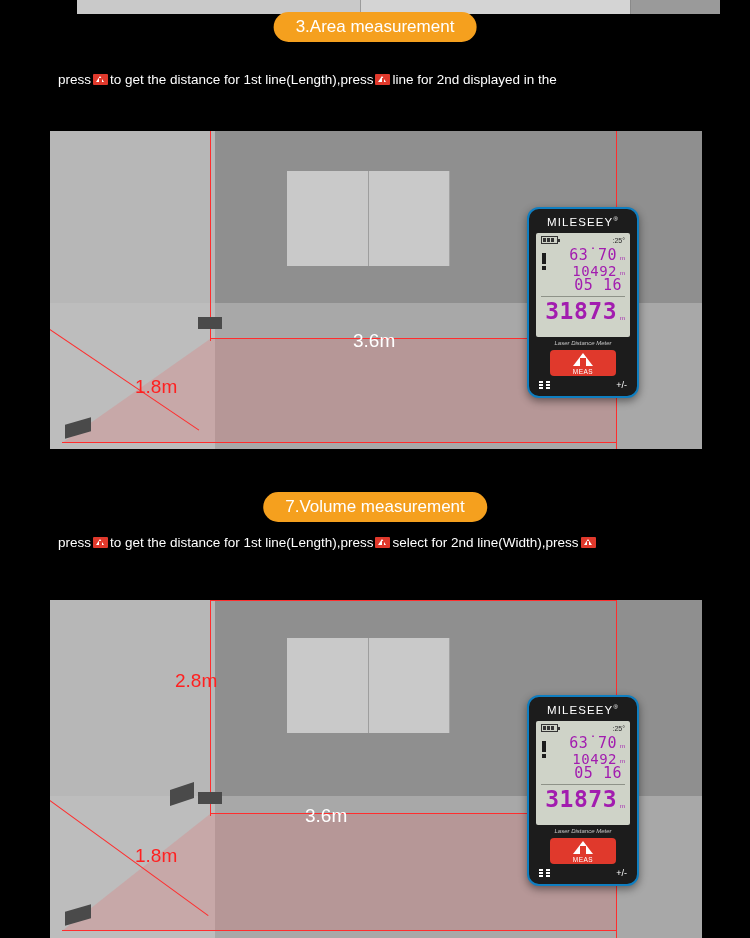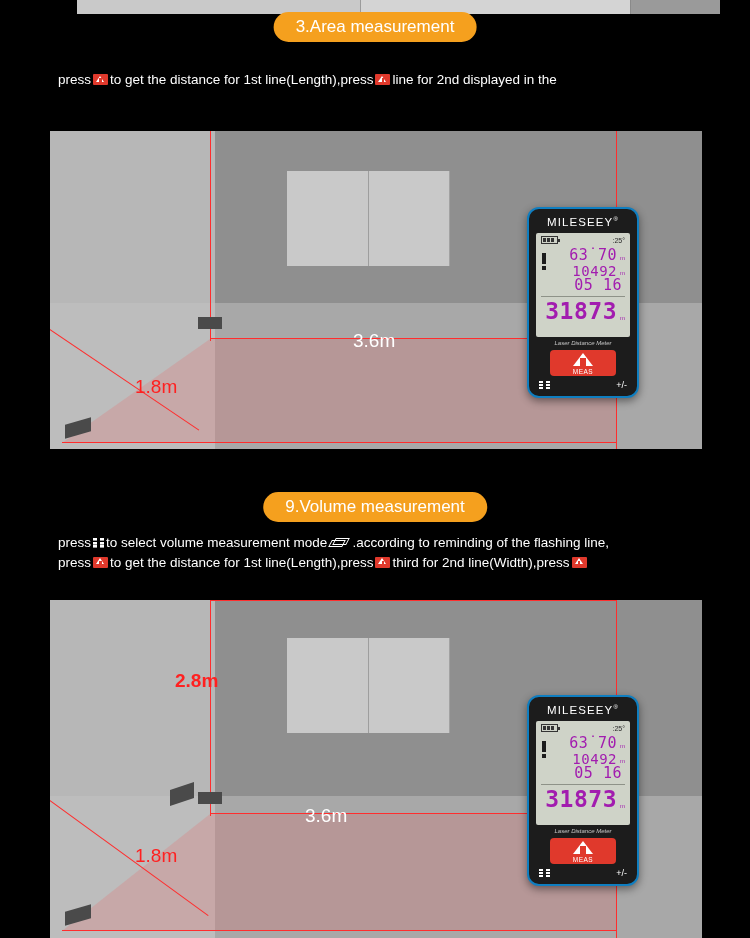--- a/index.html
+++ b/index.html
@@ -356,28 +356,25 @@
         <div class="tri-notch"></div>
         <div class="meas-text">MEAS</div>
       </div>
       <div class="bottom-row">
         <div class="keypad-icon"></div>
         <div class="plusminus">+/-</div>
       </div>
     </div>
   </div>
 
-  <div class="title-pill" style="top: 492px;">9.Volume measurement</div>
+  <div class="title-pill" style="top: 492px;">7.Volume measurement</div>
 
   <div class="instructions" style="top: 533px;">
     <div class="line">
-      <span>press</span><span class="ico-keypad"></span><span>to select volume measurement mode</span><span class="ico-volume"><i></i><i></i></span><span>.according to reminding of the flashing line,</span>
-    </div>
-    <div class="line">
-      <span>press</span><span class="ico-meas"></span><span>to get the distance for 1st line(Length),press</span><span class="ico-meas"></span><span>third for 2nd line(Width),press</span><span class="ico-meas"></span>
+      <span>press</span><span class="ico-meas"></span><span>to get the distance for 1st line(Length),press</span><span class="ico-meas"></span><span>select for 2nd line(Width),press</span><span class="ico-meas"></span>
     </div>
   </div>
 
   <div class="scene" style="top: 600px; height: 338px;">
     <div class="wall-left"></div>
     <div class="wall-back"></div>
     <div class="floor" style="height: 42%;"></div>
     <div class="floor-left" style="height: 42%;"></div>
 
     <div class="window" style="left: 237px; top: 38px; width: 163px; height: 95px;">
@@ -389,21 +386,21 @@
     <div class="laser-line" style="left: 12px; top: 330px; width: 555px;"></div>
     <div class="laser-line" style="left: 0px; top: 200px; width: 196px; transform: rotate(36deg); transform-origin: left top;"></div>
     <div class="laser-line v" style="left: 160px; top: 0px; height: 216px; width: 1px;"></div>
     <div class="laser-line v" style="left: 566px; top: 0px; height: 338px; width: 1px;"></div>
     <div class="laser-line" style="left: 160px; top: 0px; width: 407px;"></div>
 
     <div class="corner-block" style="left: 148px; top: 192px; width: 24px; height: 12px;"></div>
     <div class="corner-block" style="left: 120px; top: 186px; width: 24px; height: 16px; transform: skewY(-18deg);"></div>
     <div class="corner-block" style="left: 15px; top: 308px; width: 26px; height: 14px; transform: skewY(-16deg);"></div>
 
-    <div class="dim-label" style="left: 125px; top: 70px; font-weight: bold;">2.8m</div>
+    <div class="dim-label" style="left: 125px; top: 70px;">2.8m</div>
     <div class="dim-label white" style="left: 255px; top: 205px;">3.6m</div>
     <div class="dim-label" style="left: 85px; top: 245px;">1.8m</div>
 
     <div class="device" style="left: 477px; top: 95px;">
       <div class="brand"><span>MILESEEY</span><sup>®</sup></div>
       <div class="lcd">
         <div class="lcd-top">
           <div class="battery"></div>
           <div>:25°</div>
         </div>

